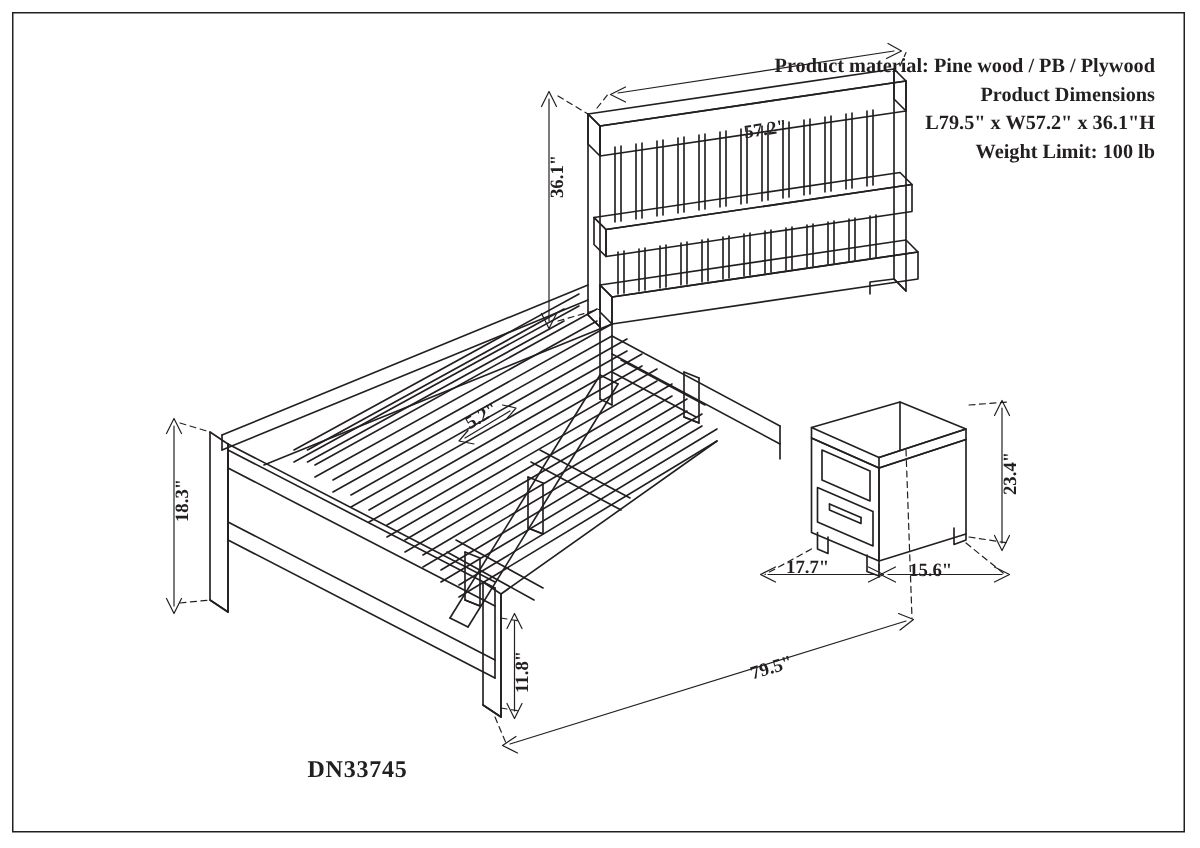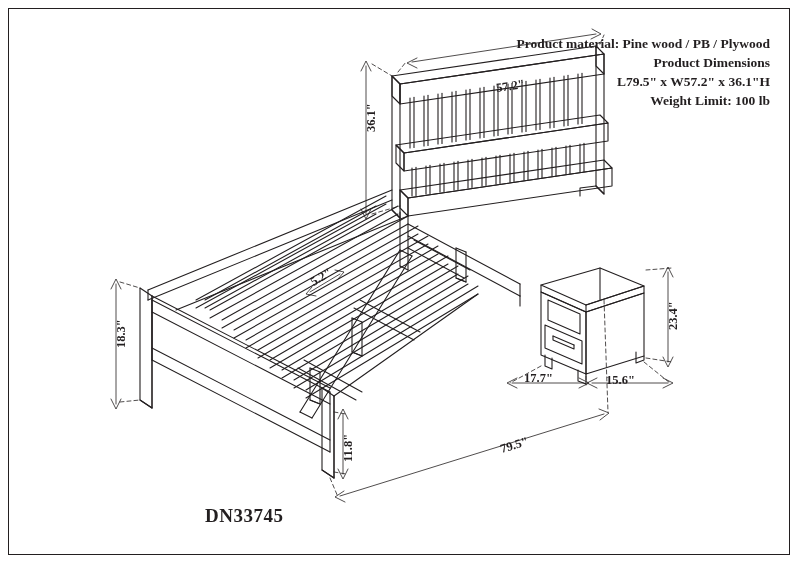--- a/index.html
+++ b/index.html
@@ -44,21 +44,21 @@
     font-size: 13.5px;
     font-weight: bold;
     text-align: right;
     right: 30px;
   }
   .dimlbl {
     font-size: 12.5px;
     font-weight: bold;
   }
   .modelno {
-    font-size: 19px;
+    font-size: 16px;
     font-weight: bold;
     letter-spacing: 0.5px;
   }
   .rot-vert {
     transform: rotate(-90deg);
     transform-origin: left top;
   }
 </style>
 </head>
 <body>

